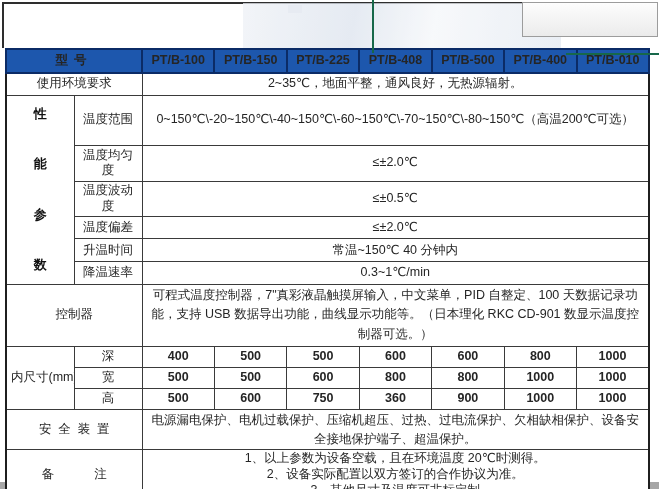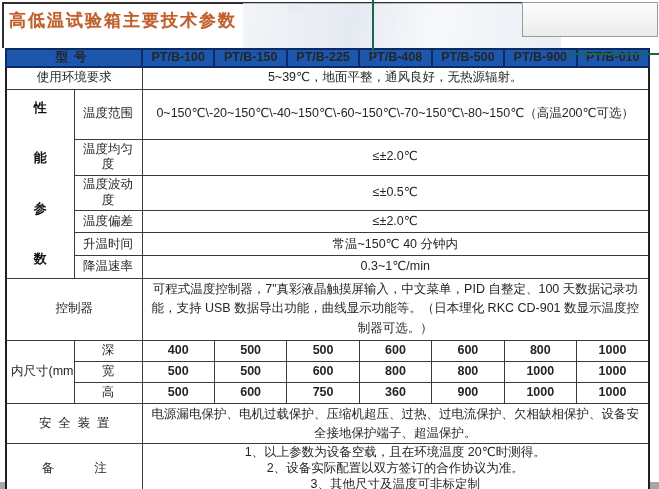--- a/index.html
+++ b/index.html
@@ -51,21 +51,21 @@
     align-items:center;padding:9px 0;}
   .vstack span{font-weight:bold;font-size:13px;color:#111;}
   
   td.val{font-size:12.5px;}
   td.val-left{text-align:left;padding:1px 5px;}
   td.num{font-weight:bold;font-size:12px;color:#333;}
   tr.r-ctrl td.val-left{line-height:1.58;}
   tr.r-safe td.val-left{line-height:1.5;}
   td.rem{line-height:15px;padding:1px 4px;}
   
-  tr.r-header{height:18px;border-radius:11px;}  tr.r-env{height:22px;}
+  tr.r-header{height:24px;border-radius:11px;}  tr.r-env{height:22px;}
   tr.r-trange{height:48px;}  tr.r-tuni{height:33px;}
   tr.r-tfluc{height:34px;}   tr.r-tdev{height:21px;}
   tr.r-theat{height:22px;margin-top:28px;}   tr.r-tcool{height:21px;}
   tr.r-ctrl{height:61px;}
   tr.r-d{height:21px;} tr.r-w{height:21px;} tr.r-h{height:21px;}
   tr.r-safe{height:39px;border-radius:16px;}    tr.r-rem{height:47px;}
   .bottom-strip{position:absolute;left:0;top:482px;width:659px;height:7px;background:#a6a6a6;}
 </style>
 </head>
 <body>
@@ -73,21 +73,20 @@
 <div class="page">
 
   <div class="deco-top"></div>
   <div class="deco-left"></div>
 
   <div class="ghost">
     <div class="ghost-top"></div>
   </div>
   <div class="graybox"></div>
 
-  <div class="title">高低温试验箱主要技术参数</div>
 
   <div class="vline"></div>
   <div class="hline"></div>
 
   <table class="spec">
     <colgroup>
       <col style="width:68px">
         <col style="width:68px">
       <col>
         <col>
@@ -99,27 +98,27 @@
     </colgroup>
 
     <tbody>
         <tr class="r-header">
       <td colspan="2" class="hdr hdr-model">型号</td>
       <td class="hdr">PT/B-100</td>
       <td class="hdr">PT/B-150</td>
       <td class="hdr">PT/B-225</td>
       <td class="hdr">PT/B-408</td>
       <td class="hdr">PT/B-500</td>
-      <td class="hdr">PT/B-900</td>
+      <td class="hdr">PT/B-400</td>
       <td class="hdr">PT/B-010</td>
     </tr>
 
     <tr class="r-env">
       <td colspan="2" class="lbl">使用环境要求</td>
-      <td colspan="7" class="val">5~39℃，地面平整，通风良好，无热源辐射。</td>
+      <td colspan="7" class="val">2~35℃，地面平整，通风良好，无热源辐射。</td>
     </tr>
 
     <tr class="r-trange">
       <td rowspan="6" class="vert">
         <div class="vstack">
           <span>性</span>
           <span>能</span>
           <span>参</span>
           <span>数</span>
         </div>

